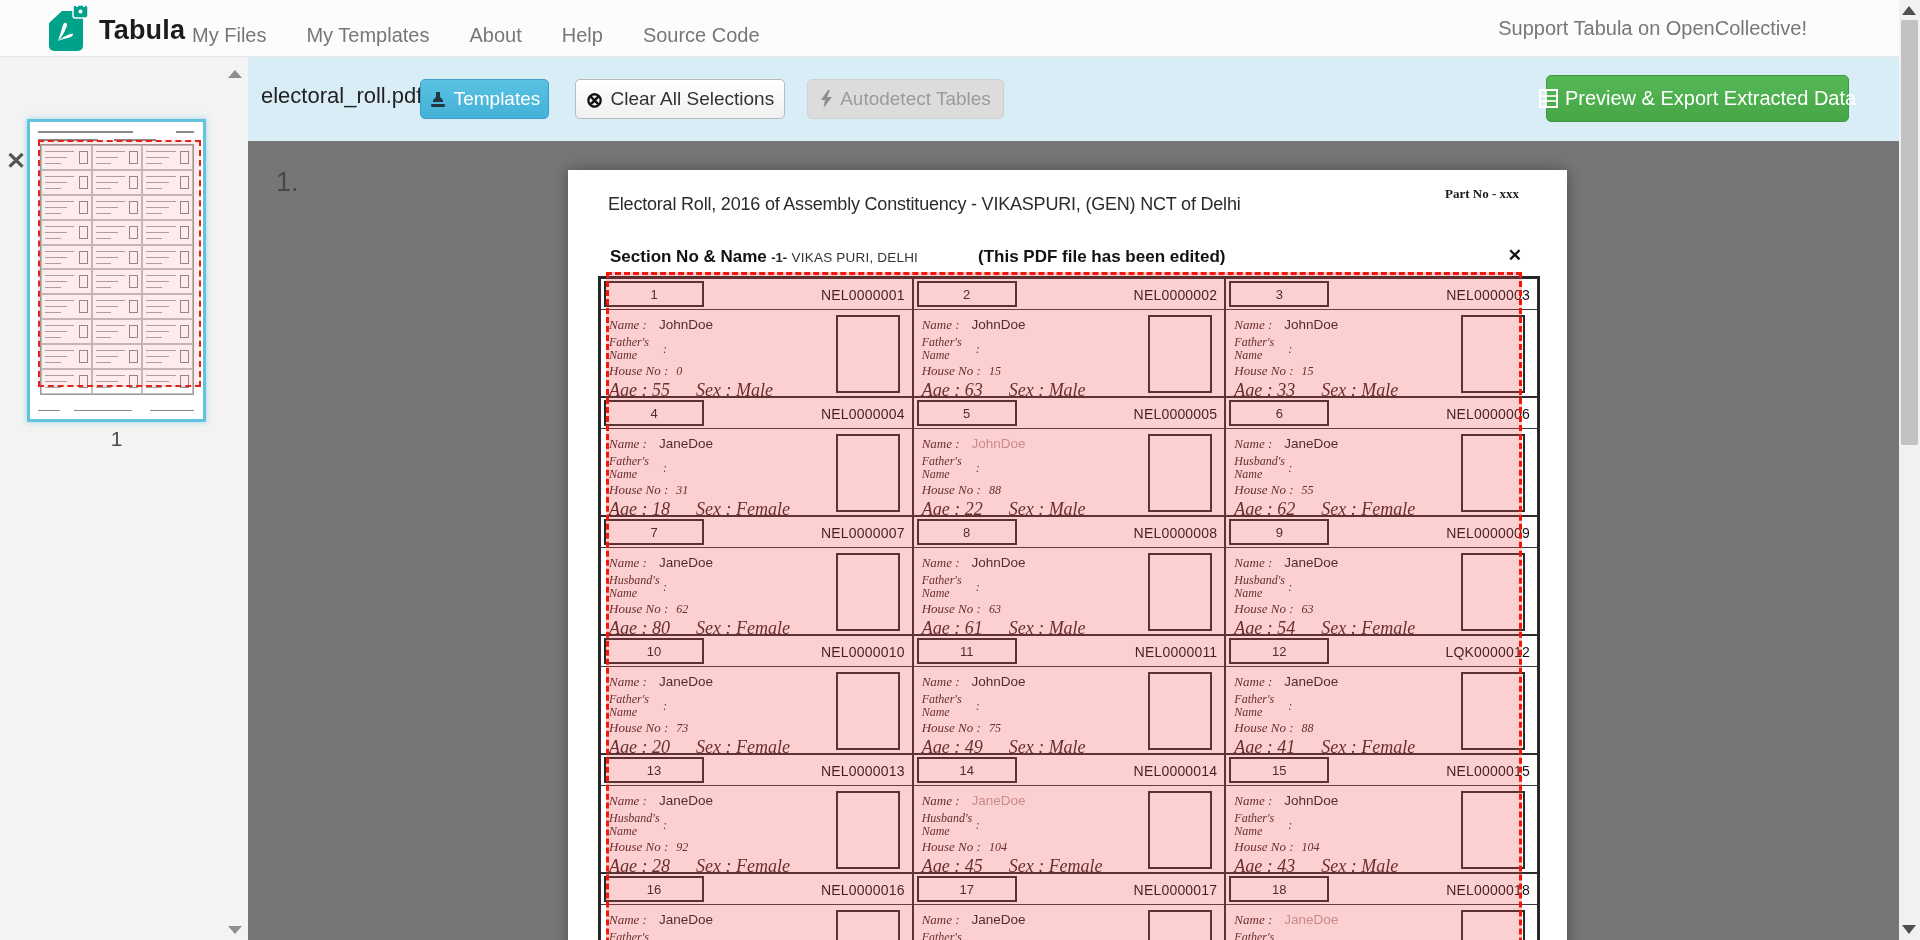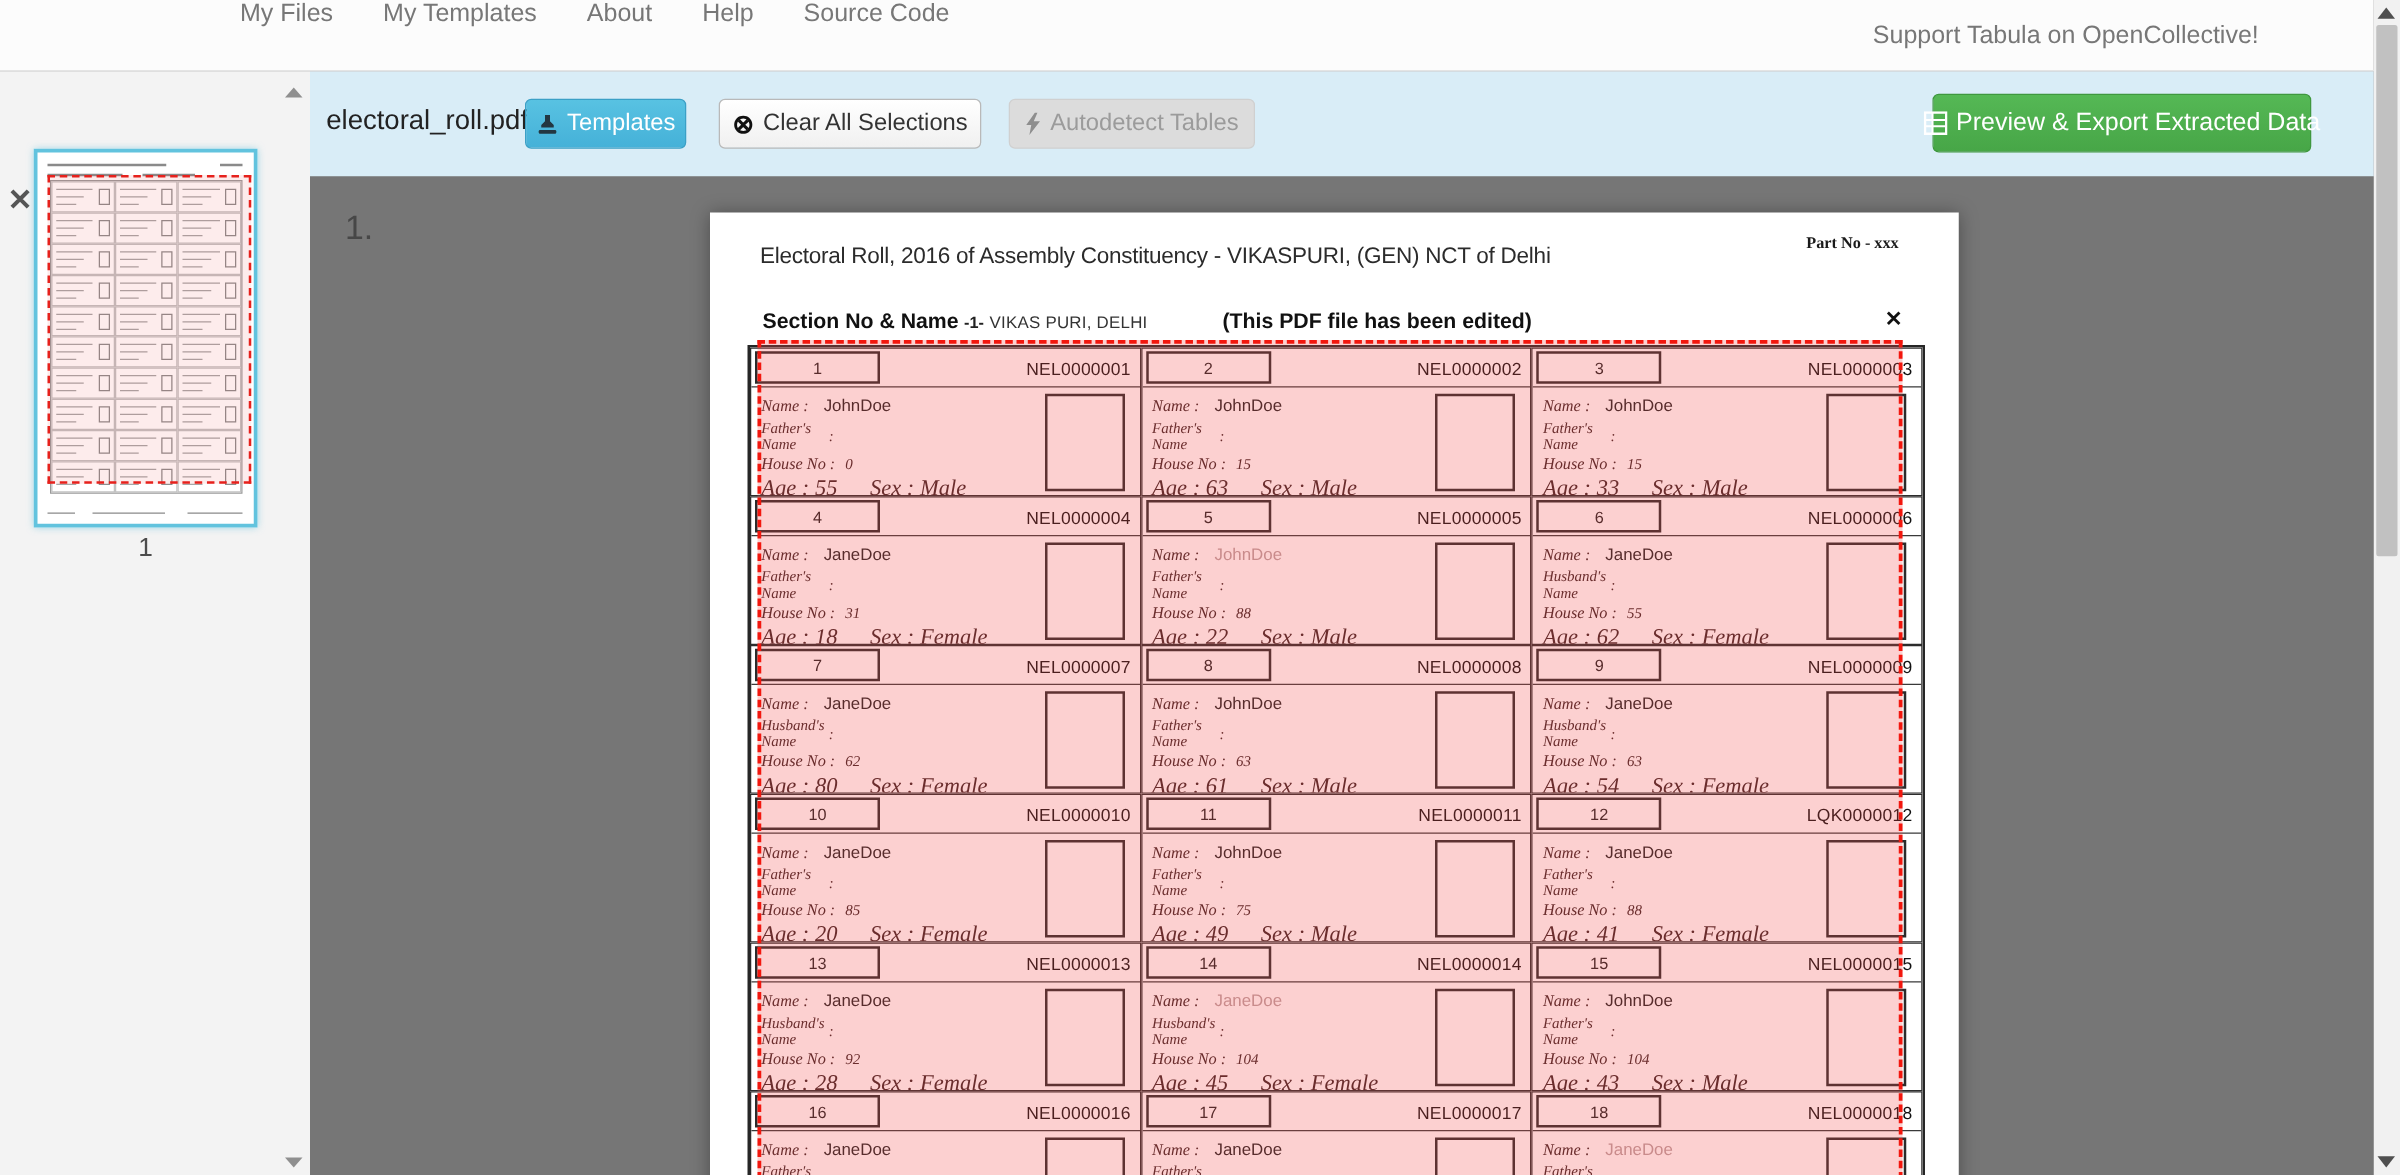--- a/index.html
+++ b/index.html
@@ -3,21 +3,21 @@
 <meta charset="utf-8">
 <style>
   * { box-sizing: border-box; margin: 0; padding: 0; }
   html,body { width:1920px; height:940px; overflow:hidden; font-family:"Liberation Sans", sans-serif; background:#767676; }
   #app { position:relative; width:1920px; height:940px; }
 
   
   .navbar { position:absolute; left:0; top:0; width:1899px; height:57px; background:#fcfcfc; border-bottom:1px solid #e4e4e4; z-index:30; }
   .brand { position:absolute; left:45px; top:3px; display:flex; align-items:center; cursor:pointer; }
   .brand-name { font-size:27px; font-weight:bold; color:#1c1c1c; margin-left:8px; letter-spacing:0.2px; }
-  .nav-links { position:absolute; left:192px; top:0; height:71px; display:flex; align-items:flex-start; }
+  .nav-links { position:absolute; left:192px; top:0; height:71px; display:flex; align-items:center; }
   .nav-link { color:#777; font-size:20px; margin-right:40px; cursor:pointer; white-space:nowrap; }
   .support-link { position:absolute; right:92px; top:0; height:57px; display:flex; align-items:center; color:#777; font-size:20px; cursor:pointer; }
 
   
   .sidebar { position:absolute; left:0; top:57px; width:248px; height:883px; background:#f3f3f3; z-index:20; }
   .thumb-close { position:absolute; left:6px; top:92px; font-size:24px; font-weight:bold; color:#555; cursor:pointer; line-height:1; }
   .thumbnail { position:absolute; left:27px; top:62px; width:179px; height:303px; background:#fff; border:3px solid #62c3de; box-shadow:0 0 6px rgba(91,192,222,.6); cursor:pointer; }
   .thumb-inner { position:relative; width:100%; height:100%; padding:7px 8px; }
   .t-bar { background:#8a8a8a; height:2px; position:absolute; }
   .thumb-grid { position:absolute; left:10px; top:22px; right:9px; bottom:24px; display:grid; grid-template-columns:repeat(3,1fr); grid-auto-rows:1fr; border:1px solid #9a9a9a; }
@@ -78,20 +78,33 @@
   .sb-up { position:absolute; left:3px; top:6px; width:0; height:0; border-left:7px solid transparent; border-right:7px solid transparent; border-bottom:9px solid #4f4f4f; cursor:pointer; }
   .sb-thumb { position:absolute; left:2px; top:20px; width:17px; height:425px; background:#c1c1c1; border-radius:2px; cursor:pointer; }
   .sb-down { position:absolute; left:3px; bottom:6px; width:0; height:0; border-left:7px solid transparent; border-right:7px solid transparent; border-top:9px solid #4f4f4f; cursor:pointer; }
 </style>
 </head>
 <body>
 
 <div id="app">
 
   <div class="navbar">
+    <div class="brand">
+      <span>
+        <svg width="46" height="50" viewBox="0 0 46 50">
+          <rect x="4" y="8" width="34" height="40" rx="5" fill="#00a28a"></rect>
+          <path d="M4 20 L4 13 Q4 8 9 8 L17 8 Z" fill="#ffffff"></path>
+          <path d="M13 38 q3-9 5-16 q1-3 3-2 q2 1 0 5 q-3 8 -8 13 q-2 2 0 0 q6-5 12-7 q4-1 3 1 q-1 2 -5 3 q-6 1 -10 3 z" fill="#ffffff"></path>
+          <rect x="28" y="2" width="15" height="13" rx="2.5" fill="#00a28a" stroke="#fcfcfc" stroke-width="1.5"></rect>
+          <path d="M32 4 v-2 a3.5 3.5 0 0 1 7 0 v2" fill="none" stroke="#fcfcfc" stroke-width="2"></path>
+          <circle cx="35.5" cy="8.5" r="2" fill="#ffffff"></circle>
+        </svg>
+      </span>
+      <span class="brand-name">Tabula</span>
+    </div>
     <div class="nav-links">
       <span class="nav-link">My Files</span>
       <span class="nav-link">My Templates</span>
       <span class="nav-link">About</span>
       <span class="nav-link">Help</span>
       <span class="nav-link">Source Code</span>
     </div>
     <span class="support-link">Support Tabula on OpenCollective!</span>
   </div>
 
@@ -457,21 +470,21 @@
             <div class="photo-box"></div>
           </div>
           <div class="voter-card">
             <div class="card-head">
               <div class="serial-box">10</div>
               <div class="voter-id">NEL0000010</div>
             </div>
             <div class="ln-name lab">Name :<span class="val">JaneDoe</span></div>
             <div class="rel-block lab">Father's<br>Name</div>
             <span class="rel-colon lab">:</span>
-            <div class="ln-house lab">House No :<span class="hval">85</span></div>
+            <div class="ln-house lab">House No :<span class="hval">73</span></div>
             <div class="ln-agesex lab"><span>Age : 20</span><span class="sex">Sex : Female</span></div>
             <div class="photo-box"></div>
           </div>
           <div class="voter-card">
             <div class="card-head">
               <div class="serial-box">11</div>
               <div class="voter-id">NEL0000011</div>
             </div>
             <div class="ln-name lab">Name :<span class="val">JohnDoe</span></div>
             <div class="rel-block lab">Father's<br>Name</div>

